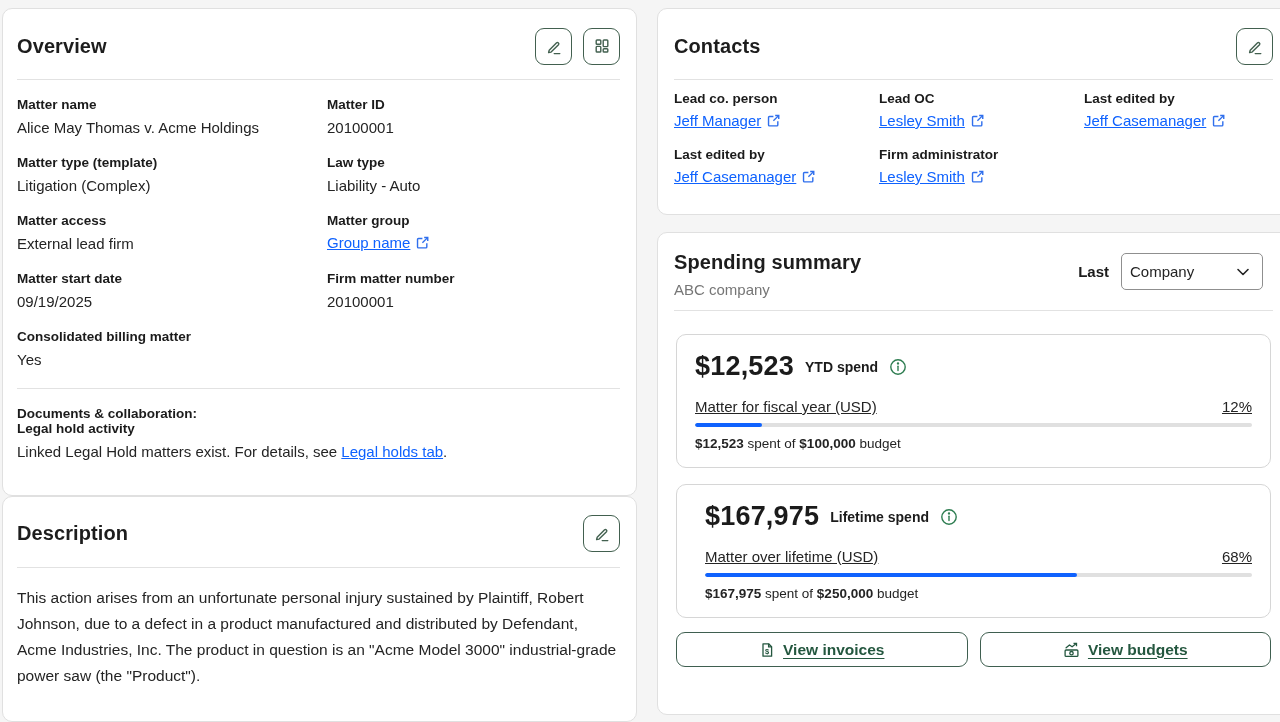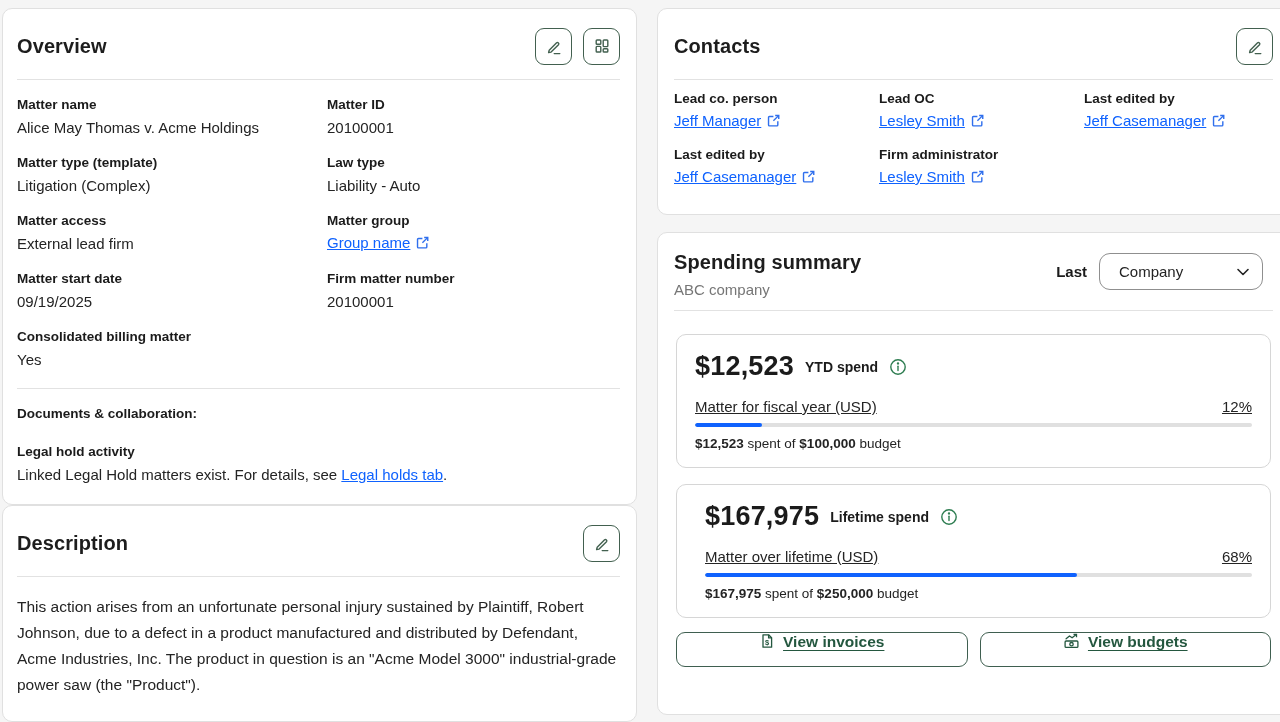--- a/index.html
+++ b/index.html
@@ -48,23 +48,23 @@
   
   .ct-grid { display:grid; grid-template-columns:205px 205px 1fr; row-gap:16px; margin-top:10px; }
   .ct-grid .flabel { font-size:13.5px; }
 
   
   .sp-head { display:flex; justify-content:space-between; align-items:flex-start; }
   .sp-sub { font-size:15px; color:#767676; margin-top:7px; }
   .view-wrap { display:flex; align-items:center; gap:12px; margin-top:2px; padding-right:10px; }
   .view-label { font-size:15px; font-weight:700; color:#1b1b1b; }
   .select {
-    width:164px; height:37px; border:1px solid #8f8f8f; border-radius:11px;
+    width:142px; height:37px; border:1px solid #8f8f8f; border-radius:5px;
     display:flex; align-items:center; justify-content:space-between;
-    padding:0 12px 0 19px; font-size:15px; color:#242424; background:#fff; cursor:pointer;
+    padding:0 12px 0 8px; font-size:15px; color:#242424; background:#fff; cursor:pointer;
   }
   .spend-card {
     border:1px solid #d6d6d6; border-radius:10px;
     padding:16px 18px 16px 18px; margin:0 2px;
   }
   .spend-card.first { margin-top:23px; }
   .spend-card.second { margin-top:16px;padding-left:28px; }
   .amount-row { display:flex; align-items:center; gap:11px; }
   .amount { font-size:27px; font-weight:700; color:#1b1b1b; letter-spacing:.2px; }
   .amount-tag { font-size:14px; font-weight:700; color:#1b1b1b; }
@@ -72,21 +72,21 @@
   .meter-label { font-size:15px; color:#242424; }
   .meter-pct { font-size:15px; color:#242424; }
   .track { height:4px; background:#e0e0e0; border-radius:2px; margin-top:8px; overflow:hidden; }
   .fill { height:100%; background:#0f62fe; border-radius:2px; width:0; }
   .spent-line { font-size:13.5px; margin-top:9px; color:#242424; }
   .spent-line b { font-weight:700; }
 
   .action-row { display:flex; gap:12px; margin:14px 2px 0 2px; }
   .action-btn {
     flex:1; height:35px; border:1.4px solid #3f5f50; border-radius:9px; background:#fff;
-    display:flex; align-items:flex-start; justify-content:center; gap:8px; cursor:pointer;
+    display:flex; align-items:center; justify-content:center; gap:8px; cursor:pointer;
     color:#24573f;
   }
   .action-btn span { font-size:15.5px; font-weight:700; text-decoration:underline; text-underline-offset:3px; color:#24573f; }
   .info-icon { color:#2e7d51; }
   svg { display:block; }
 </style>
 </head>
 <body>
 
 <svg width="0" height="0" style="position:absolute">
@@ -190,21 +190,21 @@
         <div class="flabel">Consolidated billing matter</div>
         <div class="fvalue">Yes</div>
       </div>
     </div>
 
     <hr class="divider" style="margin-top:18px">
 
     <div class="note-block">
       <div class="note-head">Documents &amp; collaboration:</div>
     </div>
-    <div class="note-block" style="margin-top:23px">
+    <div class="note-block" style="margin-top:0">
       <div class="note-head">Legal hold activity</div>
       <div class="note-text"><span>Linked Legal Hold matters exist. For details, see </span><a class="blue-link">Legal holds tab</a><span>.</span></div>
     </div>
   </section>
 
   <section class="card" style="height:230px">
     <div class="card-head">
       <h2 class="card-title">Description</h2>
       <button class="icon-btn">
         <svg width="21" height="21" viewBox="0 0 21 21">

